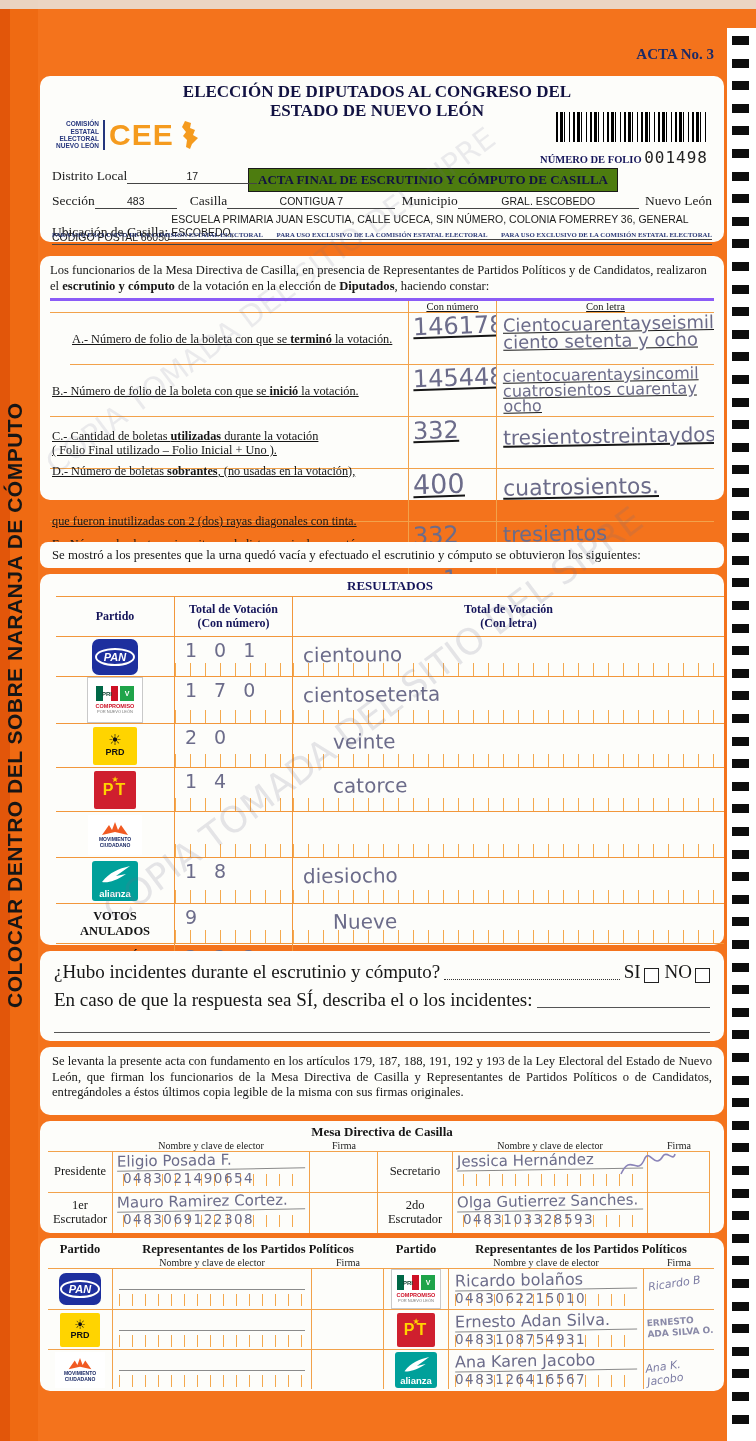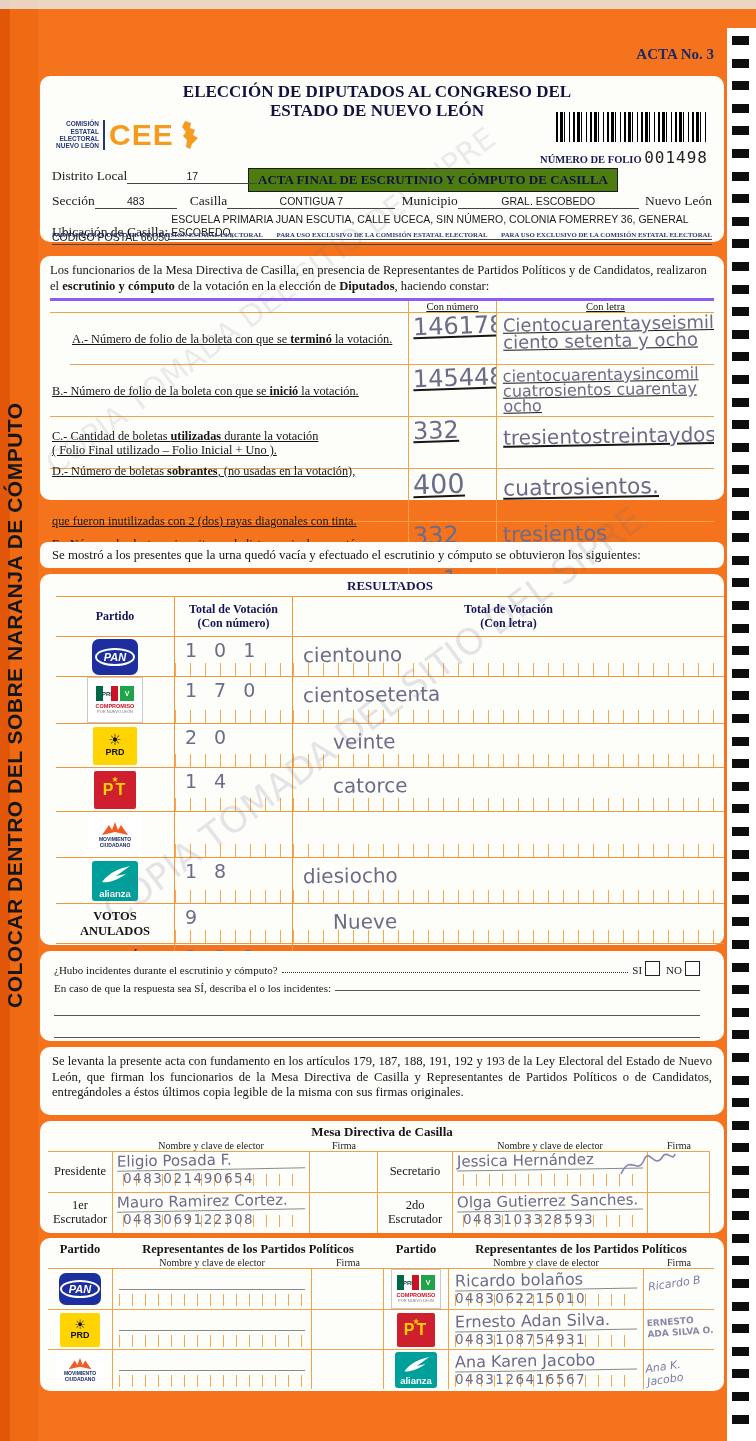--- a/index.html
+++ b/index.html
@@ -78,21 +78,21 @@
   .lg-prd .t{font:bold 9px "Liberation Sans",sans-serif;color:#111;}
   .lg-pt{width:42px;height:38px;background:#cf1f2e;border-radius:2px;display:flex;align-items:center;justify-content:center;position:relative;}
   .lg-pt .t{color:#ffd400;font:bold 16px "Liberation Sans",sans-serif;letter-spacing:2px;}
   .lg-pt .st{position:absolute;top:4px;left:50%;transform:translateX(-50%);color:#ffd400;font-size:8px;}
   .lg-mc{width:54px;height:40px;background:#fff;display:flex;flex-direction:column;align-items:center;justify-content:center;}
   .lg-mc .t{font:bold 5px "Liberation Sans",sans-serif;color:#1b2a66;text-align:center;line-height:1.1;}
   .lg-al{width:46px;height:40px;background:#00a09a;border-radius:3px;display:flex;flex-direction:column;align-items:center;justify-content:flex-end;position:relative;}
   .lg-al .t{color:#fff;font:bold 9.5px "Liberation Sans",sans-serif;margin-bottom:2px;}
   .lg-al svg{position:absolute;top:3px;}
   
-  #incidents-card{top:951px;height:90px;padding:10px 24px 0 14px;font-size:11px;color:#161616;}
+  #incidents-card{top:951px;height:90px;padding:10px 14px 0 14px;font-size:19px;color:#161616;}
   .inc-row{display:flex;align-items:flex-end;}
   .leader{flex:1;border-bottom:1.6px dotted #333;margin:0 4px 3px 4px;}
   .box{width:13px;height:13px;border:1.5px solid #222;display:inline-block;margin-left:3px;background:#fff;}
   .inc-line{border-bottom:1px solid #555;height:21px;}
   
   #legal-card{top:1047px;height:68px;padding:7px 12px;font-size:12.6px;line-height:1.25;color:#161616;text-align:justify;}
   
   #mesa-card{top:1121px;height:112px;padding:3px 8px 0 8px;}
   .mesa-title{text-align:center;font-weight:bold;font-size:13px;color:#161616;}
   .mesa-head,.mesa-grid{display:grid;grid-template-columns:64px 198px 68px 74px 196px 62px;}

